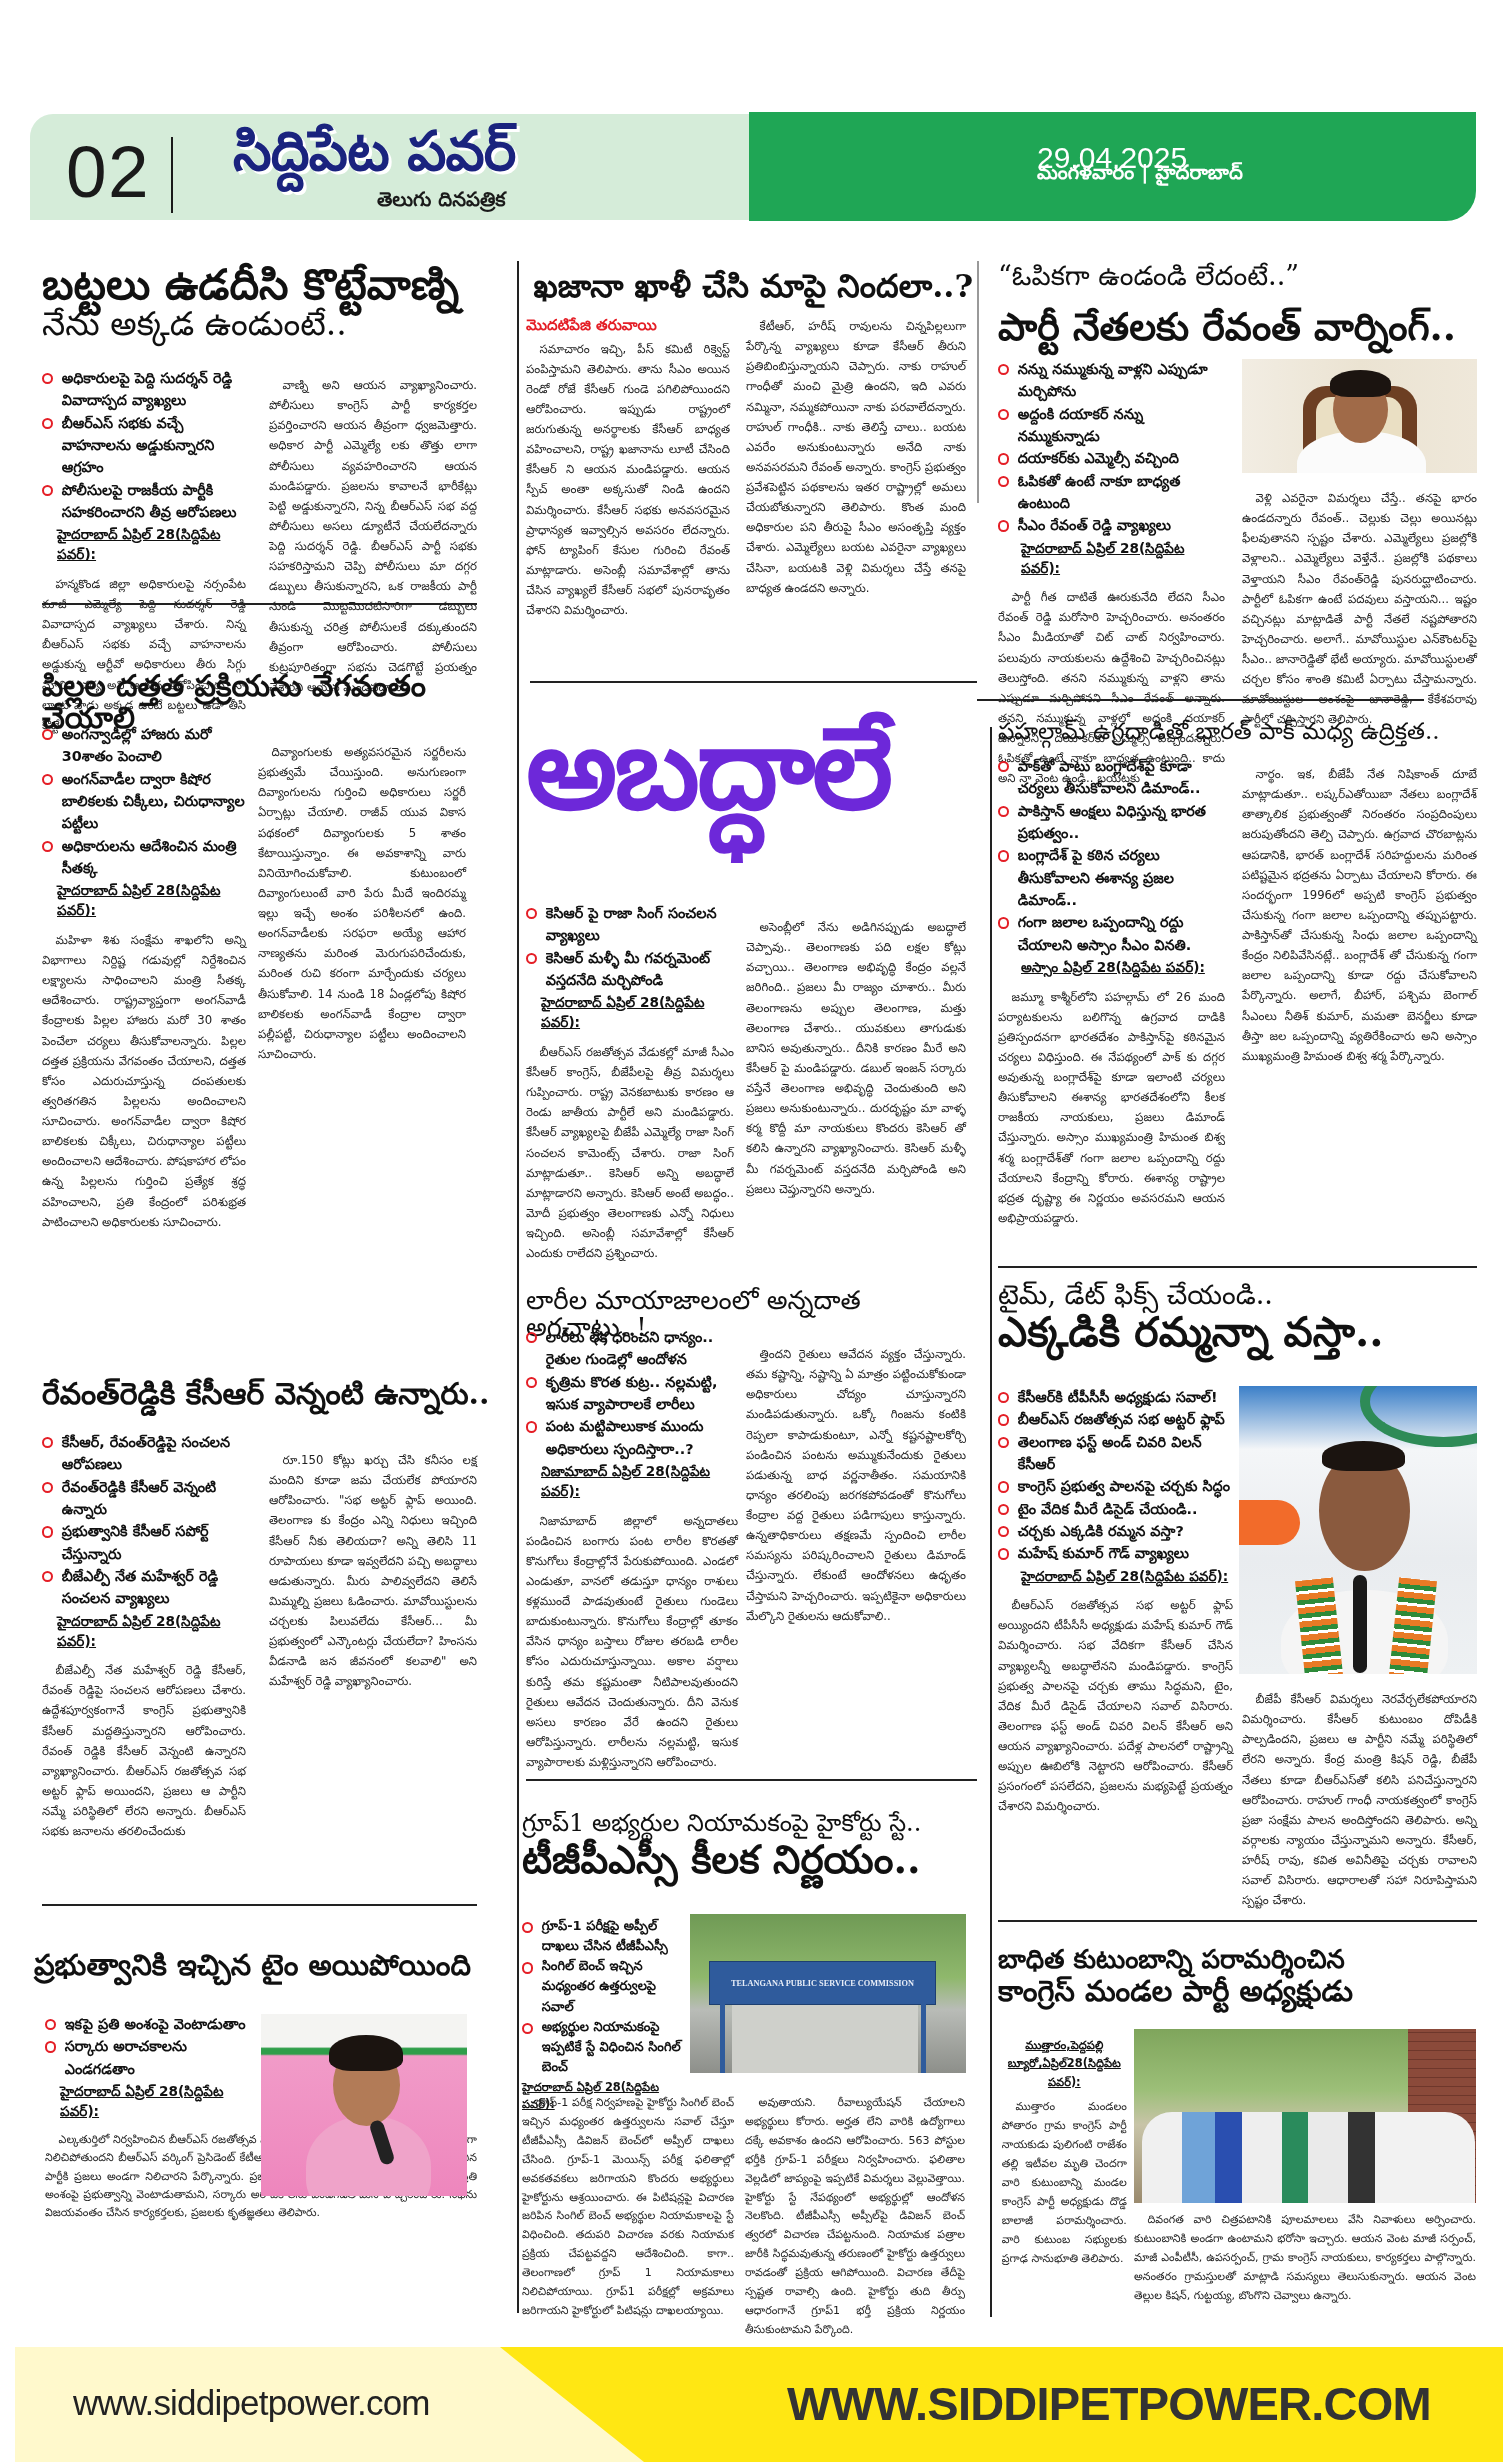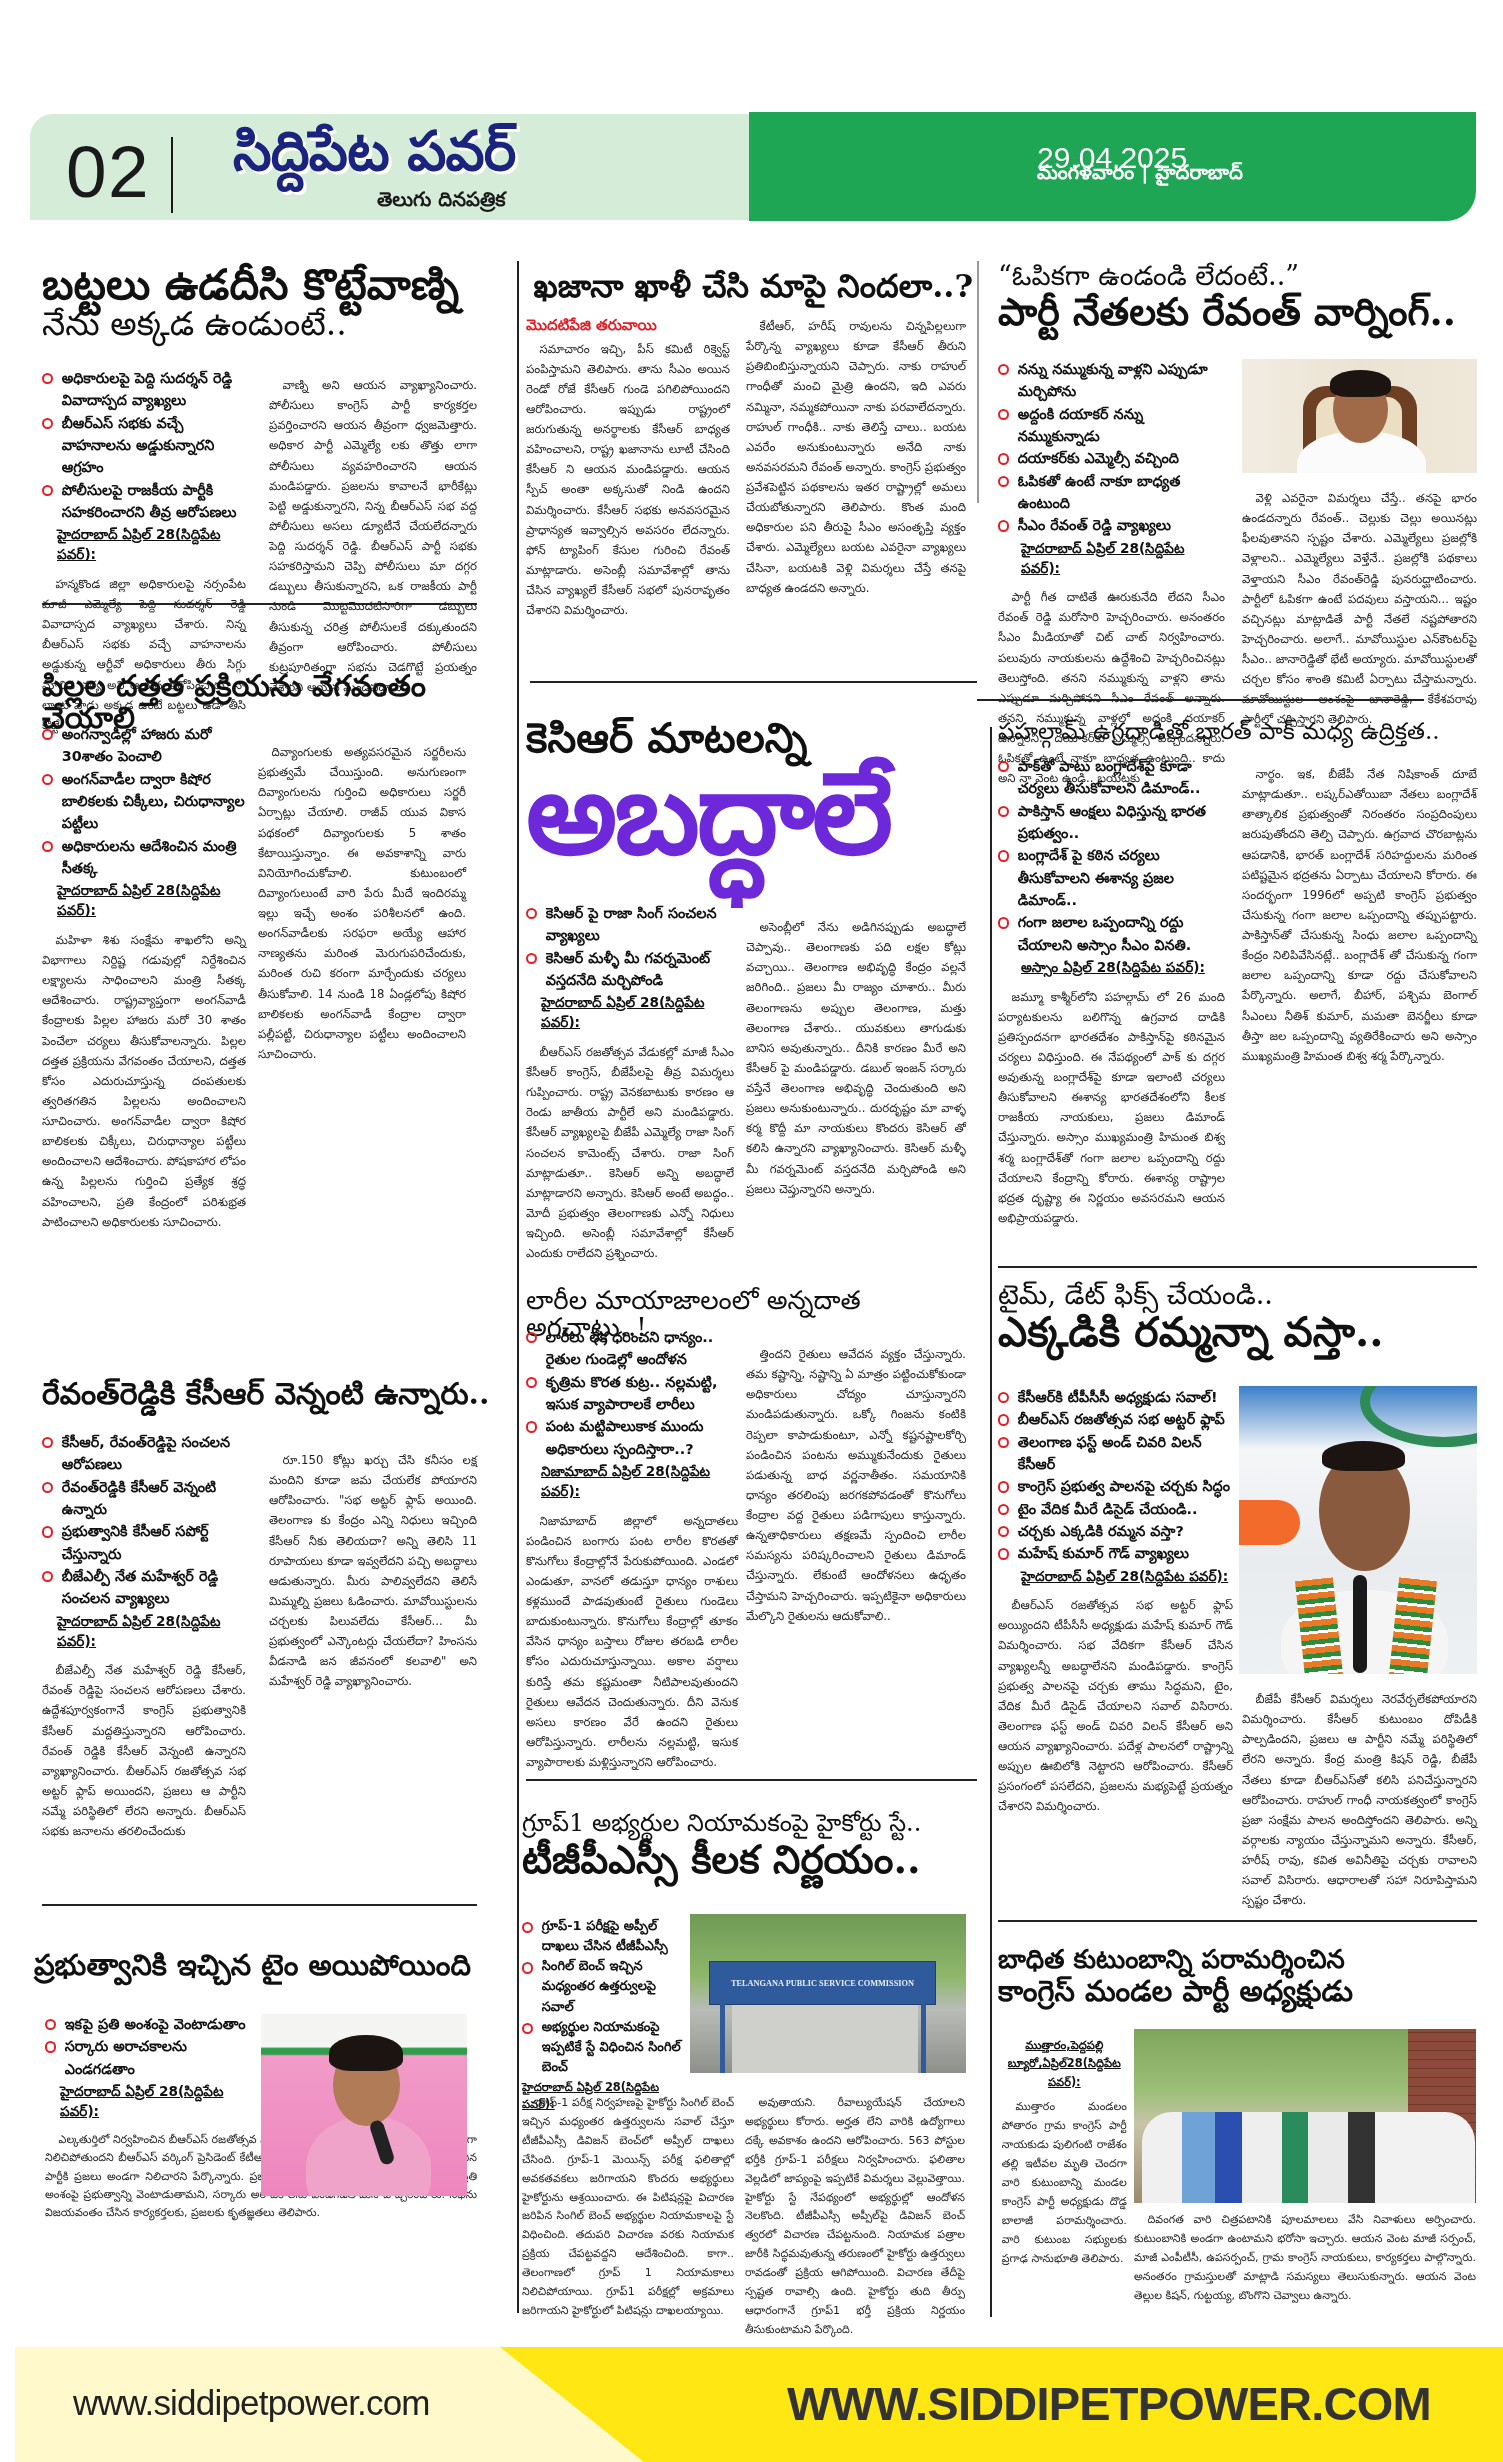--- a/index.html
+++ b/index.html
@@ -145,21 +145,20 @@
     <span class="byline-red">మొదటిపేజి తరువాయి</span>
     <p class="body-text">సమాచారం ఇచ్చి, పీస్ కమిటీ రిక్వెస్ట్ పంపిస్తామని తెలిపారు. తాను సీఎం అయిన రెండో రోజే కేసీఆర్ గుండె పగిలిపోయిందని ఆరోపించారు. ఇప్పుడు రాష్ట్రంలో జరుగుతున్న అనర్థాలకు కేసీఆర్ బాధ్యత వహించాలని, రాష్ట్ర ఖజానాను లూటీ చేసింది కేసీఆర్ ని ఆయన మండిపడ్డారు. ఆయన స్పీచ్ అంతా అక్కసుతో నిండి ఉందని విమర్శించారు. కేసీఆర్ సభకు అనవసరమైన ప్రాధాన్యత ఇవ్వాల్సిన అవసరం లేదన్నారు. ఫోన్ ట్యాపింగ్ కేసుల గురించి రేవంత్ మాట్లాడారు. అసెంబ్లీ సమావేశాల్లో తాను చేసిన వ్యాఖ్యలే కేసీఆర్ సభలో పునరావృతం చేశారని విమర్శించారు.</p>
   </div>
   <div class="twocol" style="left:220px; top:55px; width:220px;">
     <p class="body-text">కేటీఆర్, హరీష్ రావులను చిన్నపిల్లలుగా పేర్కొన్న వ్యాఖ్యలు కూడా కేసీఆర్ తీరుని ప్రతిబింబిస్తున్నాయని చెప్పారు. నాకు రాహుల్ గాంధీతో మంచి మైత్రి ఉందని, ఇది ఎవరు నమ్మినా, నమ్మకపోయినా నాకు పరవాలేదన్నారు. రాహుల్ గాంధీకి.. నాకు తెలిస్తే చాలు.. బయట ఎవరేం అనుకుంటున్నారు అనేది నాకు అనవసరమని రేవంత్ అన్నారు. కాంగ్రెస్ ప్రభుత్వం ప్రవేశపెట్టిన పథకాలను ఇతర రాష్ట్రాల్లో అమలు చేయబోతున్నారని తెలిపారు. కొంత మంది అధికారుల పని తీరుపై సీఎం అసంతృప్తి వ్యక్తం చేశారు. ఎమ్మెల్యేలు బయట ఎవరైనా వ్యాఖ్యలు చేసినా, బయటకి వెళ్లి విమర్శలు చేస్తే తనపై బాధ్యత ఉండదని అన్నారు.</p>
   </div>
   <div class="rule" style="left:3.8px; top:420px; width:447px; height:1.5px;"></div>
 </article>
 
 <article class="article" style="left:526px; top:716px; width:451px; height:545px;">
-  <div class="kicker" style="font-size:41px; font-weight:700;">కెసిఆర్ మాటలన్ని</div>
   <div class="big-red" style="font-size:114px; margin-top:-4.5px;">అబద్ధాలే</div>
   <div class="twocol" style="left:0; top:186px; width:208px;">
     <ul class="bullets">
       <li><span class="dot"></span><span>కెసిఆర్ పై రాజా సింగ్ సంచలన వ్యాఖ్యలు</span></li>
       <li><span class="dot"></span><span>కెసిఆర్ మళ్ళీ మీ గవర్నమెంట్ వస్తదనేది మర్చిపోండి</span></li>
     </ul>
     <span class="dateline" style="padding-left:15px;">హైదరాబాద్ ఏప్రిల్ 28(సిద్దిపేట పవర్):</span>
     <p class="body-text">బీఆర్ఎస్ రజతోత్సవ వేడుకల్లో మాజీ సీఎం కేసీఆర్ కాంగ్రెస్, బీజేపీలపై తీవ్ర విమర్శలు గుప్పించారు. రాష్ట్ర వెనకబాటుకు కారణం ఆ రెండు జాతీయ పార్టీలే అని మండిపడ్డారు. కేసీఆర్ వ్యాఖ్యలపై బీజేపీ ఎమ్మెల్యే రాజా సింగ్ సంచలన కామెంట్స్ చేశారు. రాజా సింగ్ మాట్లాడుతూ.. కెసిఆర్ అన్ని అబద్ధాలే మాట్లాడారని అన్నారు. కెసిఆర్ అంటే అబద్ధం.. మోదీ ప్రభుత్వం తెలంగాణకు ఎన్నో నిధులు ఇచ్చింది. అసెంబ్లీ సమావేశాల్లో కేసీఆర్ ఎందుకు రాలేదని ప్రశ్నించారు.</p>
   </div>
   <div class="twocol" style="left:220px; top:201px; width:220px;">
@@ -207,21 +206,21 @@
   <div class="twocol" style="left:0; top:284px; width:212px;">
     <p class="body-text" style="font-size:11px;">గ్రూప్-1 పరీక్ష నిర్వహణపై హైకోర్టు సింగిల్ బెంచ్ ఇచ్చిన మధ్యంతర ఉత్తర్వులను సవాల్ చేస్తూ టీజీపీఎస్సీ డివిజన్ బెంచ్‌లో అప్పీల్ దాఖలు చేసింది. గ్రూప్-1 మెయిన్స్ పరీక్ష ఫలితాల్లో అవకతవకలు జరిగాయని కొందరు అభ్యర్థులు హైకోర్టును ఆశ్రయించారు. ఈ పిటిషన్లపై విచారణ జరిపిన సింగిల్ బెంచ్ అభ్యర్థుల నియామకాలపై స్టే విధించింది. తదుపరి విచారణ వరకు నియామక ప్రక్రియ చేపట్టవద్దని ఆదేశించింది. కాగా.. తెలంగాణలో గ్రూప్ 1 నియామకాలు నిలిచిపోయాయి. గ్రూప్1 పరీక్షల్లో అక్రమాలు జరిగాయని హైకోర్టులో పిటిషన్లు దాఖలయ్యాయి.</p>
   </div>
   <div class="twocol" style="left:223px; top:284px; width:220px;">
     <p class="body-text" style="font-size:11px;">అవుతాయని. రీవాల్యుయేషన్ చేయాలని అభ్యర్థులు కోరారు. అర్హత లేని వారికి ఉద్యోగాలు దక్కే అవకాశం ఉందని ఆరోపించారు. 563 పోస్టుల భర్తీకి గ్రూప్-1 పరీక్షలు నిర్వహించారు. ఫలితాల వెల్లడిలో జాప్యంపై ఇప్పటికే విమర్శలు వెల్లువెత్తాయి. హైకోర్టు స్టే నేపథ్యంలో అభ్యర్థుల్లో ఆందోళన నెలకొంది. టీజీపీఎస్సీ అప్పీల్‌పై డివిజన్ బెంచ్ త్వరలో విచారణ చేపట్టనుంది. నియామక పత్రాల జారీకి సిద్ధమవుతున్న తరుణంలో హైకోర్టు ఉత్తర్వులు రావడంతో ప్రక్రియ ఆగిపోయింది. విచారణ తేదీపై స్పష్టత రావాల్సి ఉంది. హైకోర్టు తుది తీర్పు ఆధారంగానే గ్రూప్1 భర్తీ ప్రక్రియ నిర్ణయం తీసుకుంటామని పేర్కొంది.</p>
   </div>
 </article>
 
 <article class="article" style="left:998px; top:261px; width:479px; height:439px;">
   <div class="kicker" style="font-size:27px;">“ఓపికగా ఉండండి లేదంటే..”</div>
-  <div class="headline" style="font-size:38px; margin-top:1px;">పార్టీ నేతలకు రేవంత్ వార్నింగ్..</div>
+  <div class="headline" style="font-size:38px; margin-top:16px;">పార్టీ నేతలకు రేవంత్ వార్నింగ్..</div>
   <div class="twocol" style="left:0; top:97px; width:227px;">
     <ul class="bullets">
       <li><span class="dot"></span><span>నన్ను నమ్ముకున్న వాళ్లని ఎప్పుడూ మర్చిపోను</span></li>
       <li><span class="dot"></span><span>అద్దంకి దయాకర్ నన్ను నమ్ముకున్నాడు</span></li>
       <li><span class="dot"></span><span>దయాకర్‌కు ఎమ్మెల్సీ వచ్చింది</span></li>
       <li><span class="dot"></span><span>ఓపికతో ఉంటే నాకూ బాధ్యత ఉంటుంది</span></li>
       <li><span class="dot"></span><span>సీఎం రేవంత్ రెడ్డి వ్యాఖ్యలు</span></li>
     </ul>
     <span class="dateline" style="padding-left:23px;">హైదరాబాద్ ఏప్రిల్ 28(సిద్దిపేట పవర్):</span>
     <p class="body-text">పార్టీ గీత దాటితే ఊరుకునేది లేదని సీఎం రేవంత్ రెడ్డి మరోసారి హెచ్చరించారు. అనంతరం సీఎం మీడియాతో చిట్ చాట్ నిర్వహించారు. పలువురు నాయకులను ఉద్దేశించి హెచ్చరించినట్లు తెలుస్తోంది. తనని నమ్ముకున్న వాళ్లని తాను ఎప్పుడూ మర్చిపోనని సీఎం రేవంత్ అన్నారు. తనని నమ్ముకున్న వాళ్లలో అద్దంకి దయాకర్ ఉన్నారని.. దయాకర్‌కు ఎమ్మెల్సీ వచ్చిందన్నారు. ఓపికతో ఉంటే నాకూ బాధ్యత ఉంటుంది.. కాదు అని నా వెంట ఉండి.. బయటకు</p>

